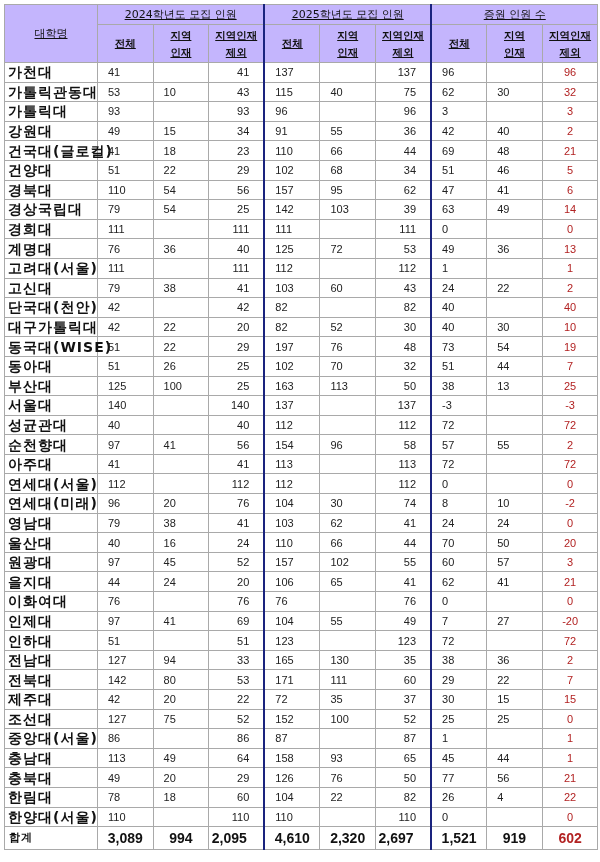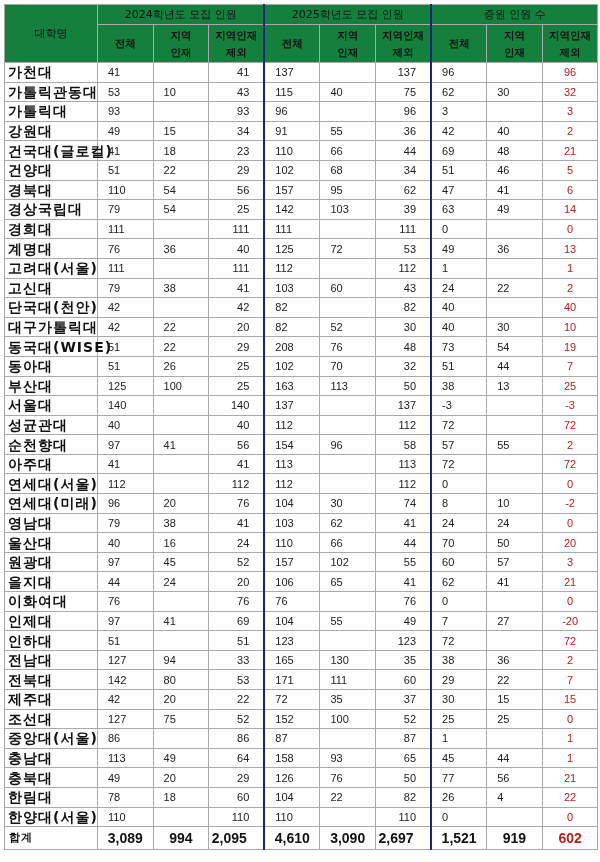--- a/index.html
+++ b/index.html
@@ -1,21 +1,21 @@
 <!DOCTYPE html>
 <html><head>
 <meta charset="utf-8">
 <style>
   html, body { margin: 0; padding: 0; background: #ffffff; }
   body { width: 600px; height: 862px; overflow: hidden; font-family: "DejaVu Sans", sans-serif; }
   table { border-collapse: collapse; position: absolute; left: 4px; top: 4px; width: 594px; table-layout: fixed; }
   col.c-name { width: 93px; }
   col.c-num { width: 55.6px; }
   th, td { border: 1px solid #a9a9a9; padding: 0; height: 18.6px; font-size: 10.5px; line-height: 12px; }
-  th { background: #15803d; color: #111; font-weight: bold; font-size: 10.5px; }
+  th { background: #c4b5fd; color: #111; font-weight: bold; font-size: 10.5px; text-decoration: underline; }
   thead tr.r1 th { height: 19px; font-weight: normal; font-size: 11px; }
   thead tr.r2 th { height: 37px; line-height: 17px; }
   th.name-head { font-size: 11px; }
   td { color: #222; font-family: "Liberation Sans", sans-serif; font-size: 11px; padding-left: 10px; text-align: left; }
   td.name { font-weight: bold; color: #111; font-family: "DejaVu Sans", sans-serif; font-size: 14px; padding-left: 3px; padding-right: 3px; letter-spacing: 1px; white-space: nowrap; }
   td.name.spread { text-align: justify; text-align-last: justify; }
   td.c3 { text-align: right; padding-right: 14px; padding-left: 0; }
   td.red { color: #b22222; text-align: center; padding-left: 0; }
   .sep-left { border-left: 2px solid #1a237e !important; }
   tr.total td { font-weight: bold; color: #111; text-align: center; padding-left: 0; font-size: 14px; height: 22px; }
@@ -231,21 +231,21 @@
         <td class="c3">30</td>
         <td class="sep-left">40</td>
         <td>30</td>
         <td class="red">10</td>
       </tr>
       <tr>
         <td class="name">동국대(WISE)</td>
         <td>51</td>
         <td>22</td>
         <td class="c3">29</td>
-        <td class="sep-left">208</td>
+        <td class="sep-left">197</td>
         <td>76</td>
         <td class="c3">48</td>
         <td class="sep-left">73</td>
         <td>54</td>
         <td class="red">19</td>
       </tr>
       <tr>
         <td class="name spread">동아대</td>
         <td>51</td>
         <td>26</td>
@@ -532,20 +532,20 @@
         <td class="sep-left">0</td>
         <td></td>
         <td class="red">0</td>
       </tr>
       <tr class="total">
         <td class="name spread">합계</td>
         <td>3,089</td>
         <td>994</td>
         <td class="c3">2,095</td>
         <td class="sep-left">4,610</td>
-        <td>3,090</td>
+        <td>2,320</td>
         <td class="c3">2,697</td>
         <td class="sep-left">1,521</td>
         <td>919</td>
         <td class="red">602</td>
       </tr>
     </tbody>
 </table>
 
 </body></html>

